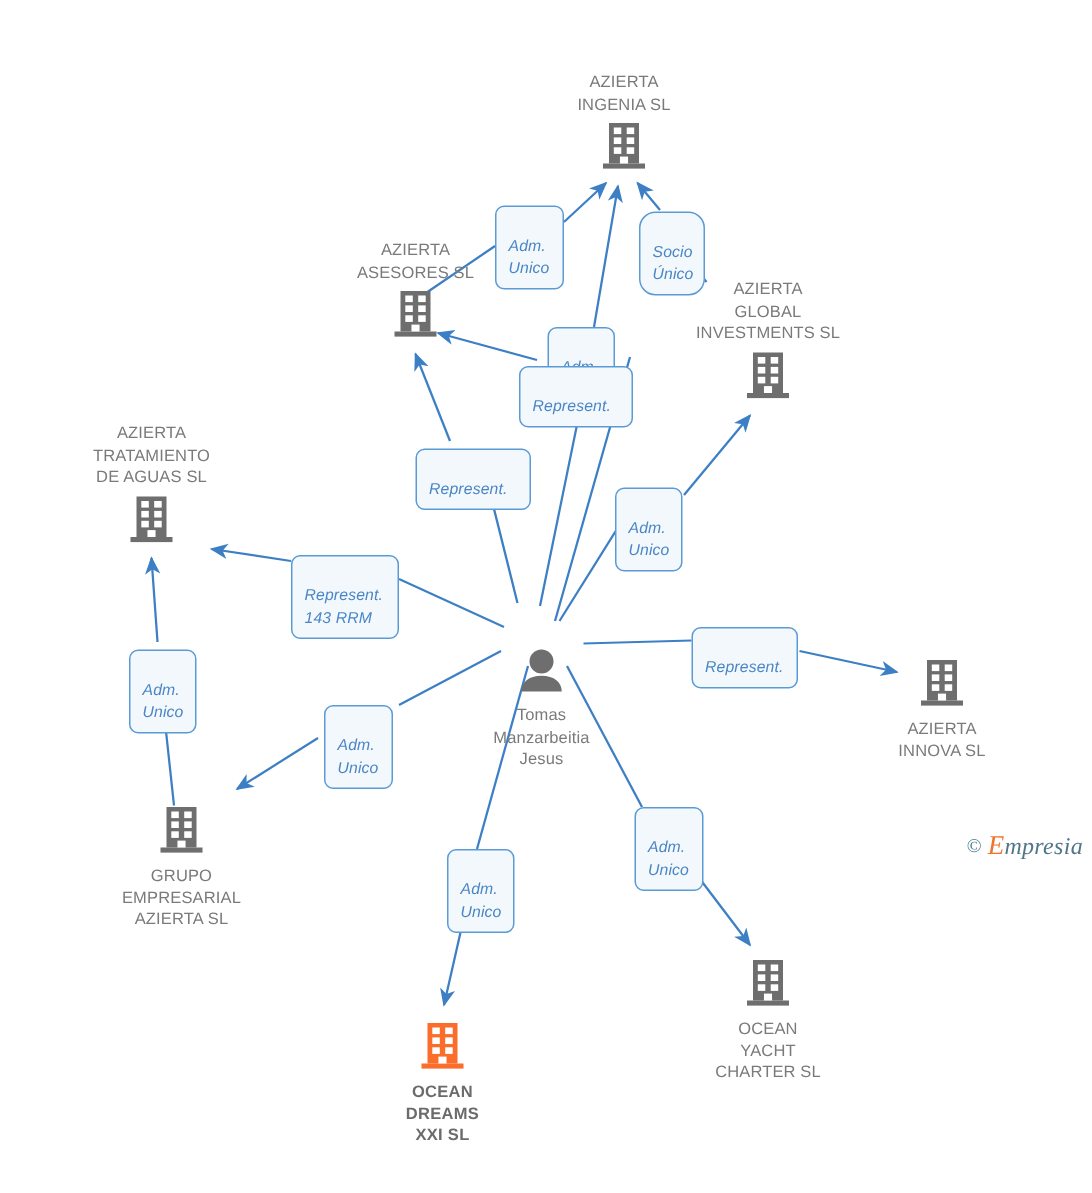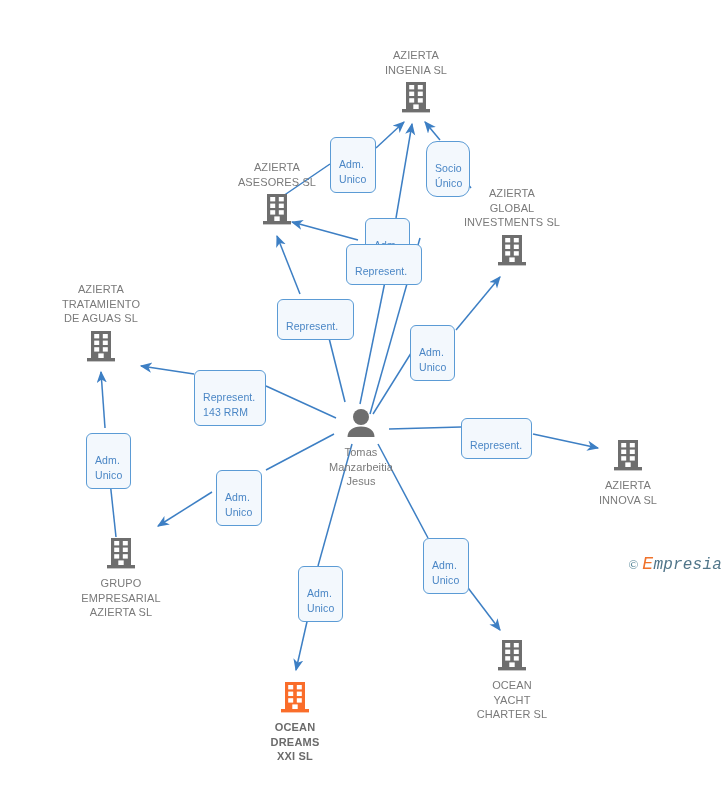--- a/index.html
+++ b/index.html
@@ -56,38 +56,39 @@
     border:1.4px solid #5b9bd5;
     border-radius:6px;
     background:#f3f8fd;
     color:#4a86c5;
     font-size:10.5px;
     line-height:15px;
     padding:4px 8px 5px 8px;
     text-align:left;
     white-space:pre-line;
     letter-spacing:.1px;
+    font-style:italic;
   }
 
   
   .watermark{
     position:absolute;
     right:6px;bottom:4px;
     display:flex;align-items:center;gap:4px;
     font-size:15px;
     line-height:18px;
     user-select:none;
   }
   .watermark .c{
     color:#4d7f93;
     font-size:13px;
     font-family:"Liberation Serif", serif;
   }
   .watermark .brand{
-    font-family:Liberation Mono, monospace;
+    font-family:Liberation Serif, serif;
     font-style:italic;
     font-size:16px;
     color:#51768a;
     letter-spacing:.2px;
   }
   .watermark .brand .e{color:#f0732c;font-size:18px;}
 </style>
 </head>
 <body>
 
@@ -281,21 +282,21 @@
         <rect x="8.2" y="18.2" width="5" height="4.4" fill="#fff"></rect>
         <rect x="16.8" y="18.2" width="5" height="4.4" fill="#fff"></rect>
         <rect x="12.3" y="24.4" width="5.4" height="4.6" fill="#fff"></rect>
       </svg>
     </span>
     <span class="caption">OCEAN
 YACHT
 CHARTER SL</span>
   </div>
 
-  <div class="node person" style="left:361px;top:408px;">
+  <div class="node person" style="left:361px;top:432px;">
     <span class="icon">
       <svg width="34" height="30" viewBox="0 0 34 30" aria-hidden="true">
         <circle cx="17" cy="9" r="8" fill="#6e6e6e"></circle>
         <path d="M17,18.5 C8.5,18.5 3.5,23 3.5,29 L30.5,29 C30.5,23 25.5,18.5 17,18.5 z" fill="#6e6e6e"></path>
       </svg>
     </span>
     <span class="caption">Tomas
 Manzarbeitia
 Jesus</span>
   </div>

